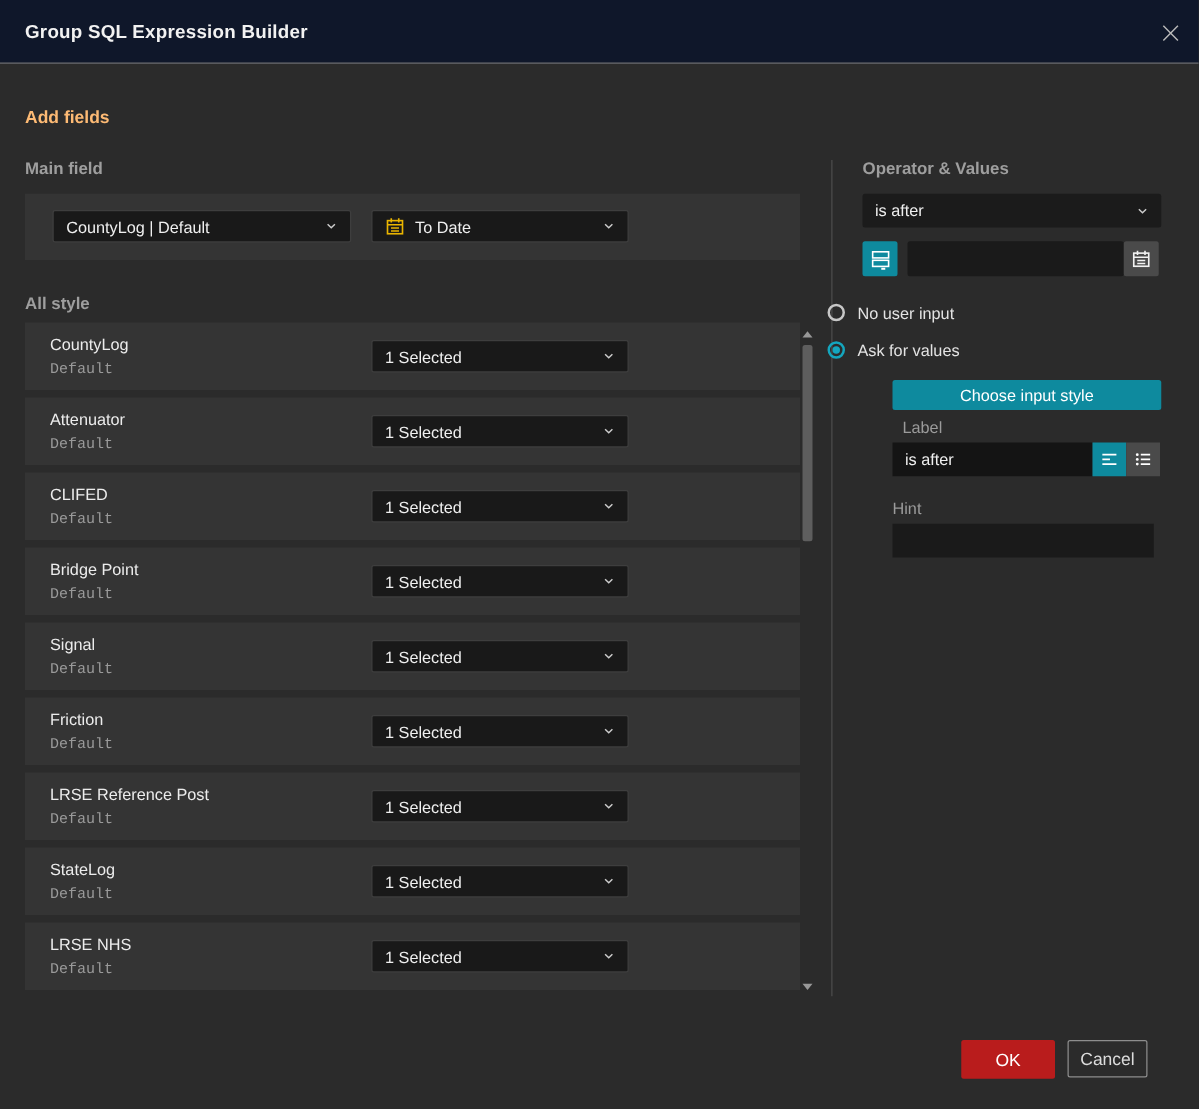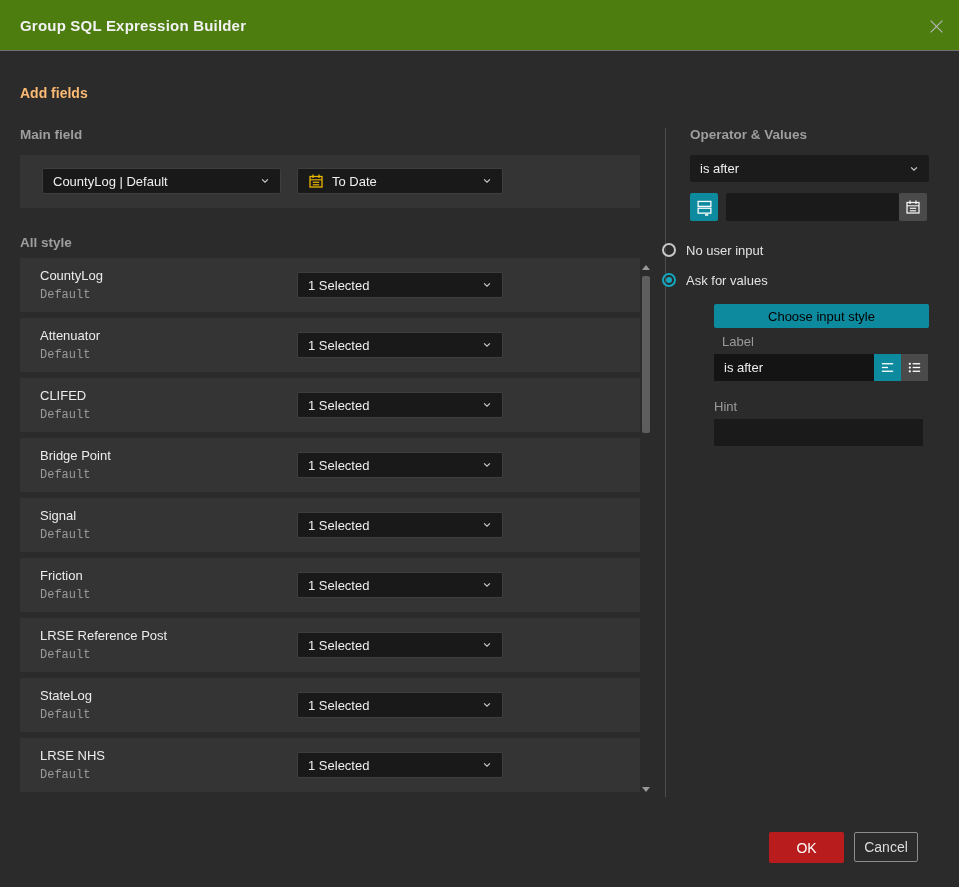--- a/index.html
+++ b/index.html
@@ -6,21 +6,21 @@
   html, body { width: 959px; height: 887px; overflow: hidden; }
   body {
     font-family: "Liberation Sans", sans-serif;
     background: #2b2b2b;
   }
   .dialog { position: relative; width: 959px; height: 887px; background: #2b2b2b; }
 
   
   .header {
     position: absolute; top: 0; left: 0; right: 0; height: 51px;
-    background: #4d7c0f; border-bottom: 1px solid #707070;
+    background: #0f172a; border-bottom: 1px solid #707070;
     display: flex; align-items: center; padding: 12px 20px;
   }
   .title { font-size: 15px; font-weight: bold; color: #f2f2f2; letter-spacing: .2px; }
   .close-btn {
     position: absolute; right: 13px; top: 16px; width: 20px; height: 20px;
     display: flex; align-items: center; justify-content: center; cursor: pointer;
   }
 
   
   .sec-heading { position: absolute; font-size: 13.5px; font-weight: bold; color: #9e9e9e; }
@@ -99,21 +99,21 @@
   }
   .radio-circle.checked { border-color: #14a6be; }
   .radio-circle.checked::after {
     content: ""; position: absolute; inset: 2px; border-radius: 50%; background: #14a6be;
   }
   .radio-label { margin-left: 10px; font-size: 13px; color: #e3e3e3; }
 
   .choose-style-btn {
     position: absolute; left: 714px; top: 304px; width: 215px; height: 24px;
     background: #0e8a9e; border: none; border-radius: 2px;
-    color: #000000; font-size: 13px; cursor: pointer;
+    color: #ffffff; font-size: 13px; cursor: pointer;
     font-family: "Liberation Sans", sans-serif;
   }
 
   .label-input {
     position: absolute; left: 714px; top: 354px; width: 160px; height: 27px;
     background: #141414; border: none; color: #efefef; font-size: 13px;
     padding: 0 10px; outline: none; font-family: "Liberation Sans", sans-serif;
   }
   .style-btn-1 { left: 874px; top: 354px; width: 27px; height: 27px; border-radius: 0; }
   .style-btn-2 { left: 901px; top: 354px; width: 27px; height: 27px; border-radius: 0; }

